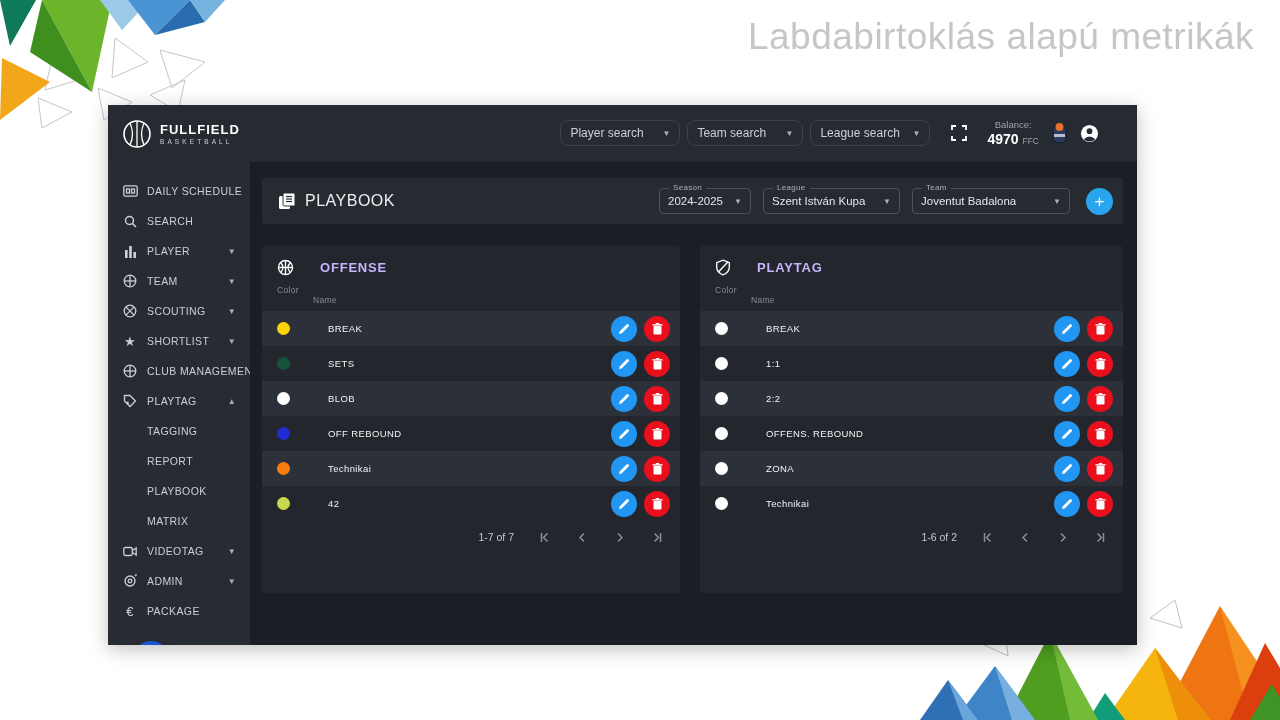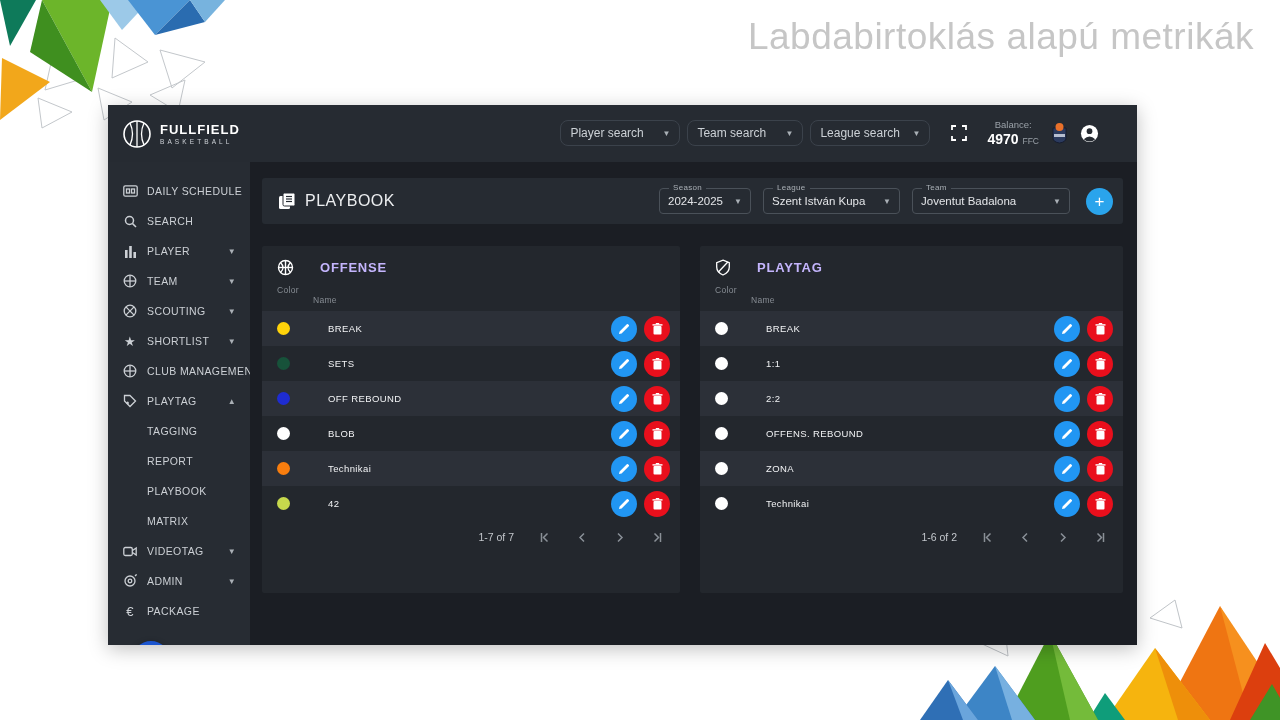--- a/index.html
+++ b/index.html
@@ -427,40 +427,40 @@
                 <button class="cbtn del">
                   <svg width="11" height="12" viewBox="0 0 11 12" fill="#fff">
                     <rect x="1.5" y="3" width="8" height="8.5" rx="1"></rect>
                     <rect x="0.5" y="1.2" width="10" height="1.4"></rect>
                     <rect x="3.8" y="0" width="3.4" height="1.4"></rect>
                   </svg>
                 </button>
               </span>
           </div>
           <div class="row">
+            <span class="dot" style="background: rgb(255, 255, 255);"></span>
+            <span class="rname">BLOB</span>
+            <span class="row-actions">
+                <button class="cbtn edit">
+                  <svg width="12" height="12" viewBox="0 0 12 12" fill="#fff">
+                    <path d="M1,11 L1.6,8.4 L8.8,1.2 Q9.4,0.6 10,1.2 L10.8,2 Q11.4,2.6 10.8,3.2 L3.6,10.4 Z"></path>
+                  </svg>
+                </button>
+                <button class="cbtn del">
+                  <svg width="11" height="12" viewBox="0 0 11 12" fill="#fff">
+                    <rect x="1.5" y="3" width="8" height="8.5" rx="1"></rect>
+                    <rect x="0.5" y="1.2" width="10" height="1.4"></rect>
+                    <rect x="3.8" y="0" width="3.4" height="1.4"></rect>
+                  </svg>
+                </button>
+              </span>
+          </div>
+          <div class="row">
             <span class="dot" style="background: rgb(30, 44, 209);"></span>
             <span class="rname">OFF REBOUND</span>
-            <span class="row-actions">
-                <button class="cbtn edit">
-                  <svg width="12" height="12" viewBox="0 0 12 12" fill="#fff">
-                    <path d="M1,11 L1.6,8.4 L8.8,1.2 Q9.4,0.6 10,1.2 L10.8,2 Q11.4,2.6 10.8,3.2 L3.6,10.4 Z"></path>
-                  </svg>
-                </button>
-                <button class="cbtn del">
-                  <svg width="11" height="12" viewBox="0 0 11 12" fill="#fff">
-                    <rect x="1.5" y="3" width="8" height="8.5" rx="1"></rect>
-                    <rect x="0.5" y="1.2" width="10" height="1.4"></rect>
-                    <rect x="3.8" y="0" width="3.4" height="1.4"></rect>
-                  </svg>
-                </button>
-              </span>
-          </div>
-          <div class="row">
-            <span class="dot" style="background: rgb(255, 255, 255);"></span>
-            <span class="rname">BLOB</span>
             <span class="row-actions">
                 <button class="cbtn edit">
                   <svg width="12" height="12" viewBox="0 0 12 12" fill="#fff">
                     <path d="M1,11 L1.6,8.4 L8.8,1.2 Q9.4,0.6 10,1.2 L10.8,2 Q11.4,2.6 10.8,3.2 L3.6,10.4 Z"></path>
                   </svg>
                 </button>
                 <button class="cbtn del">
                   <svg width="11" height="12" viewBox="0 0 11 12" fill="#fff">
                     <rect x="1.5" y="3" width="8" height="8.5" rx="1"></rect>
                     <rect x="0.5" y="1.2" width="10" height="1.4"></rect>

